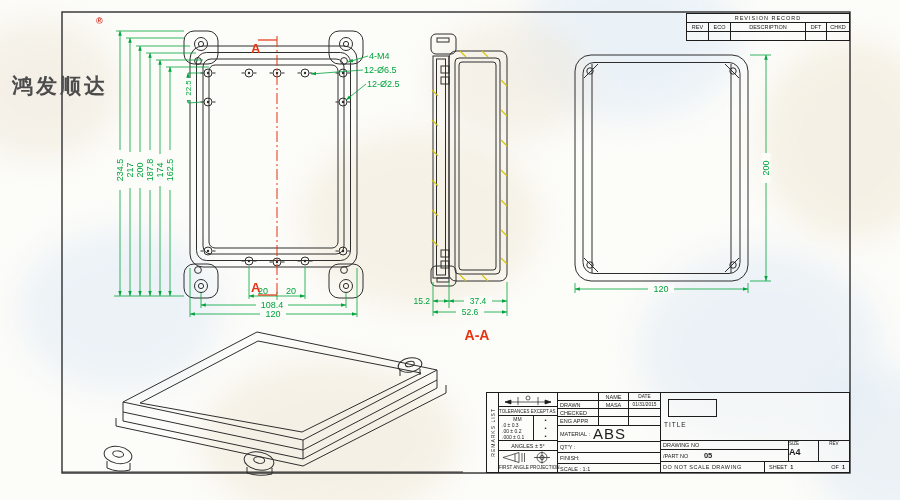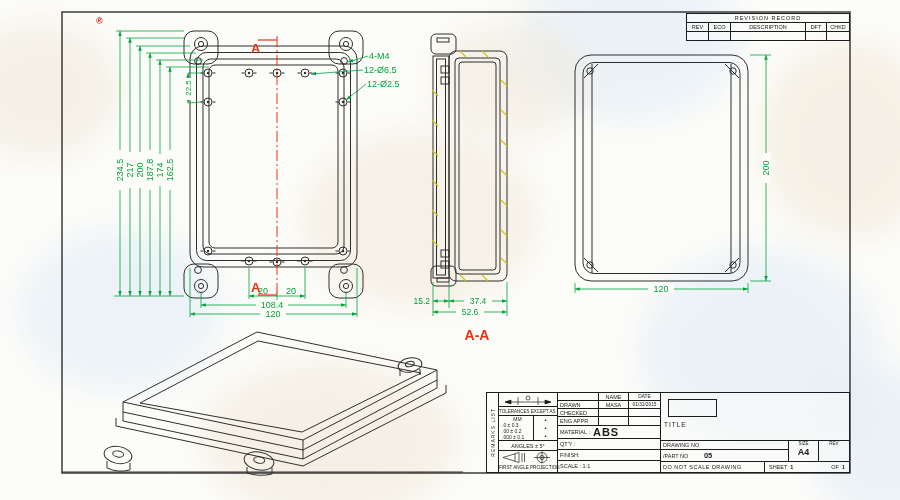--- a/index.html
+++ b/index.html
@@ -43,33 +43,33 @@
   .tol-right{flex:1;border-left:1px solid #1c1c1c;display:flex;flex-direction:column;justify-content:space-around;align-items:center;font-size:6px;}
   .tol-ang{height:10px;border-bottom:1px solid #1c1c1c;text-align:center;line-height:10px;font-size:5.5px;}
   .tol-proj{height:13px;display:flex;align-items:center;justify-content:center;}
   .tol-projlbl{height:8px;font-size:4.6px;text-align:center;line-height:7px;white-space:nowrap;}
   .tb-mid{width:103px;border-right:1px solid #1c1c1c;display:flex;flex-direction:column;}
   .mrow{display:flex;border-bottom:1px solid #1c1c1c;height:8px;line-height:8px;}
   .mrow .lab{width:41px;border-right:1px solid #1c1c1c;padding-left:2px;}
   .mrow .nm{width:30px;border-right:1px solid #1c1c1c;text-align:center;overflow:hidden;}
   .mrow .dt{flex:1;text-align:center;overflow:hidden;font-size:4.8px;}
   .mat{height:16px;border-bottom:1px solid #1c1c1c;display:flex;align-items:center;padding-left:2px;gap:3px;}
-  .mat .v{font-size:11px;font-weight:bold;letter-spacing:1px;}
+  .mat .v{font-size:15px;font-weight:normal;letter-spacing:1px;}
   .srow{height:11px;border-bottom:1px solid #1c1c1c;line-height:11px;padding-left:2px;}
   .srow:last-child{border-bottom:none;flex:1;}
   .tb-right{flex:1;display:flex;flex-direction:column;}
   .ttl-area{height:48px;border-bottom:1px solid #1c1c1c;position:relative;}
   .ttl-box{position:absolute;left:7px;top:6px;width:49px;height:18px;border:1px solid #1c1c1c;}
   .ttl-lab{position:absolute;left:3px;top:28px;font-size:6.5px;letter-spacing:1px;}
   .num-area{height:21px;border-bottom:1px solid #1c1c1c;display:flex;}
   .num-left{width:128px;border-right:1px solid #1c1c1c;display:flex;flex-direction:column;}
   .dno{height:9px;border-bottom:1px solid #1c1c1c;line-height:9px;padding-left:2px;}
   .pno{flex:1;line-height:11px;padding-left:2px;}
   .pno b{font-size:7.5px;margin-left:14px;}
-  .szc{width:30px;border-right:1px solid #1c1c1c;text-align:center;position:relative;}
+  .szc{width:30px;border-right:1px solid #1c1c1c;position:relative;}
   .szc .h{font-size:4.5px;line-height:5px;display:block;}
   .szc .v{font-size:9px;font-weight:bold;line-height:12px;display:block;}
   .revc{flex:1;text-align:center;}
   .revc .h{font-size:4.5px;line-height:6px;display:block;}
   .foot-area{flex:1;display:flex;}
   .noscale{width:104px;border-right:1px solid #1c1c1c;line-height:10px;padding-left:2px;letter-spacing:.5px;}
   .sheet{flex:1;display:flex;align-items:center;padding:0 4px;gap:3px;font-size:5.5px;}
   .sheet .n{font-weight:bold;}
   .sheet .gap{flex:1;}
 </style>
@@ -319,20 +319,21 @@
       <ellipse cx="410" cy="365" rx="12" ry="7" transform="rotate(-10 410 365)"></ellipse>
       <ellipse cx="410" cy="364" rx="4.5" ry="2.5" transform="rotate(-10 410 365)"></ellipse>
       <line x1="400" y1="370" x2="400" y2="376"></line>
         <line x1="420" y1="369" x2="420" y2="375"></line>
       <line x1="62" y1="472" x2="463" y2="472"></line>
     </g>
   </svg>
 
   <div class="ov logo">
     <span class="logo-reg">®</span>
+    <div class="logo-cn">鸿发顺达</div>
   </div>
 
   <div class="ov rev">
     <div class="rev-title">REVISION RECORD</div>
     <div class="rev-row">
       <div class="rev-c c-rev">REV</div>
       <div class="rev-c c-eco">ECO</div>
       <div class="rev-c c-desc">DESCRIPTION</div>
       <div class="rev-c c-dft">DFT</div>
       <div class="rev-c c-chkd">CHKD</div>

